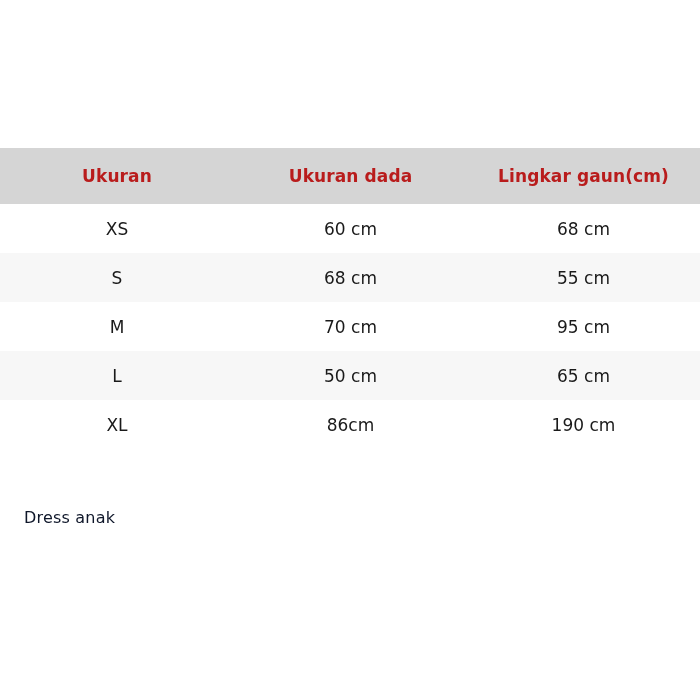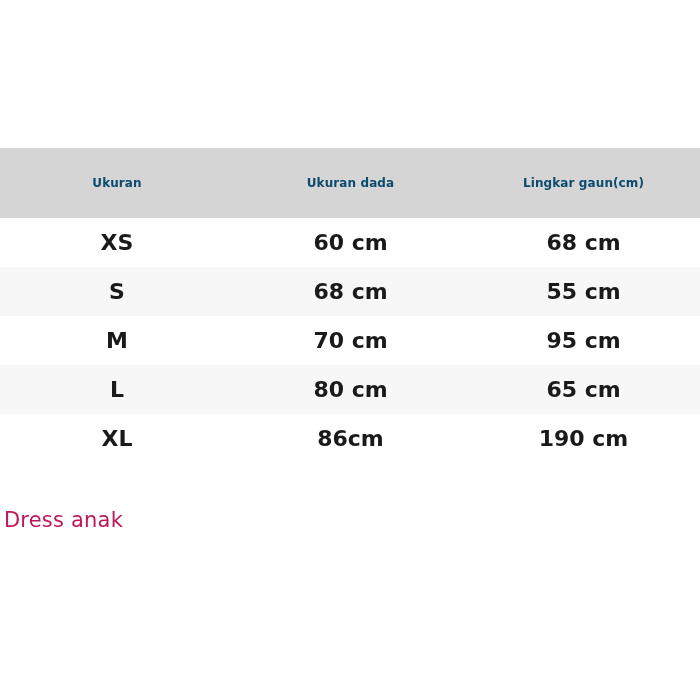--- a/index.html
+++ b/index.html
@@ -34,47 +34,47 @@
   table.size-table td {
     border: none;
     padding: 0;
     text-align: center;
     vertical-align: middle;
   }
   thead tr {
     background: #d5d5d5;
   }
   thead th {
-    height: 70px;
-    font-size: 12px;
+    height: 56px;
+    font-size: 17px;
     font-weight: bold;
-    color: #0c4a6e;
+    color: #b91c1c;
     letter-spacing: 0.1px;
   }
   tbody tr {
     background: #ffffff;
   }
   tbody tr.alt {
     background: #f7f7f7;
   }
   tbody td {
     height: 49px;
-    font-size: 22px;
-    font-weight: bold;
+    font-size: 17px;
+    font-weight: normal;
     color: #1a1a1a;
   }
   col.c1 { width: 234px; }
   col.c2 { width: 233px; }
   col.c3 { width: 233px; }
   .caption {
     position: absolute;
-    left: 4px;
+    left: 24px;
     top: 508px;
-    font-size: 21px;
-    color: #be185d;
+    font-size: 16px;
+    color: #0f172a;
     font-weight: normal;
     letter-spacing: 0.2px;
   }
 </style>
 </head>
 <body>
 
 <div class="page">
 
   <div class="size-table-wrap">
@@ -102,21 +102,21 @@
           <td>68 cm</td>
           <td>55 cm</td>
         </tr>
         <tr>
           <td>M</td>
           <td>70 cm</td>
           <td>95 cm</td>
         </tr>
         <tr class="alt">
           <td>L</td>
-          <td>80 cm</td>
+          <td>50 cm</td>
           <td>65 cm</td>
         </tr>
         <tr>
           <td>XL</td>
           <td>86cm</td>
           <td>190 cm</td>
         </tr>
       </tbody>
     </table>
   </div>

